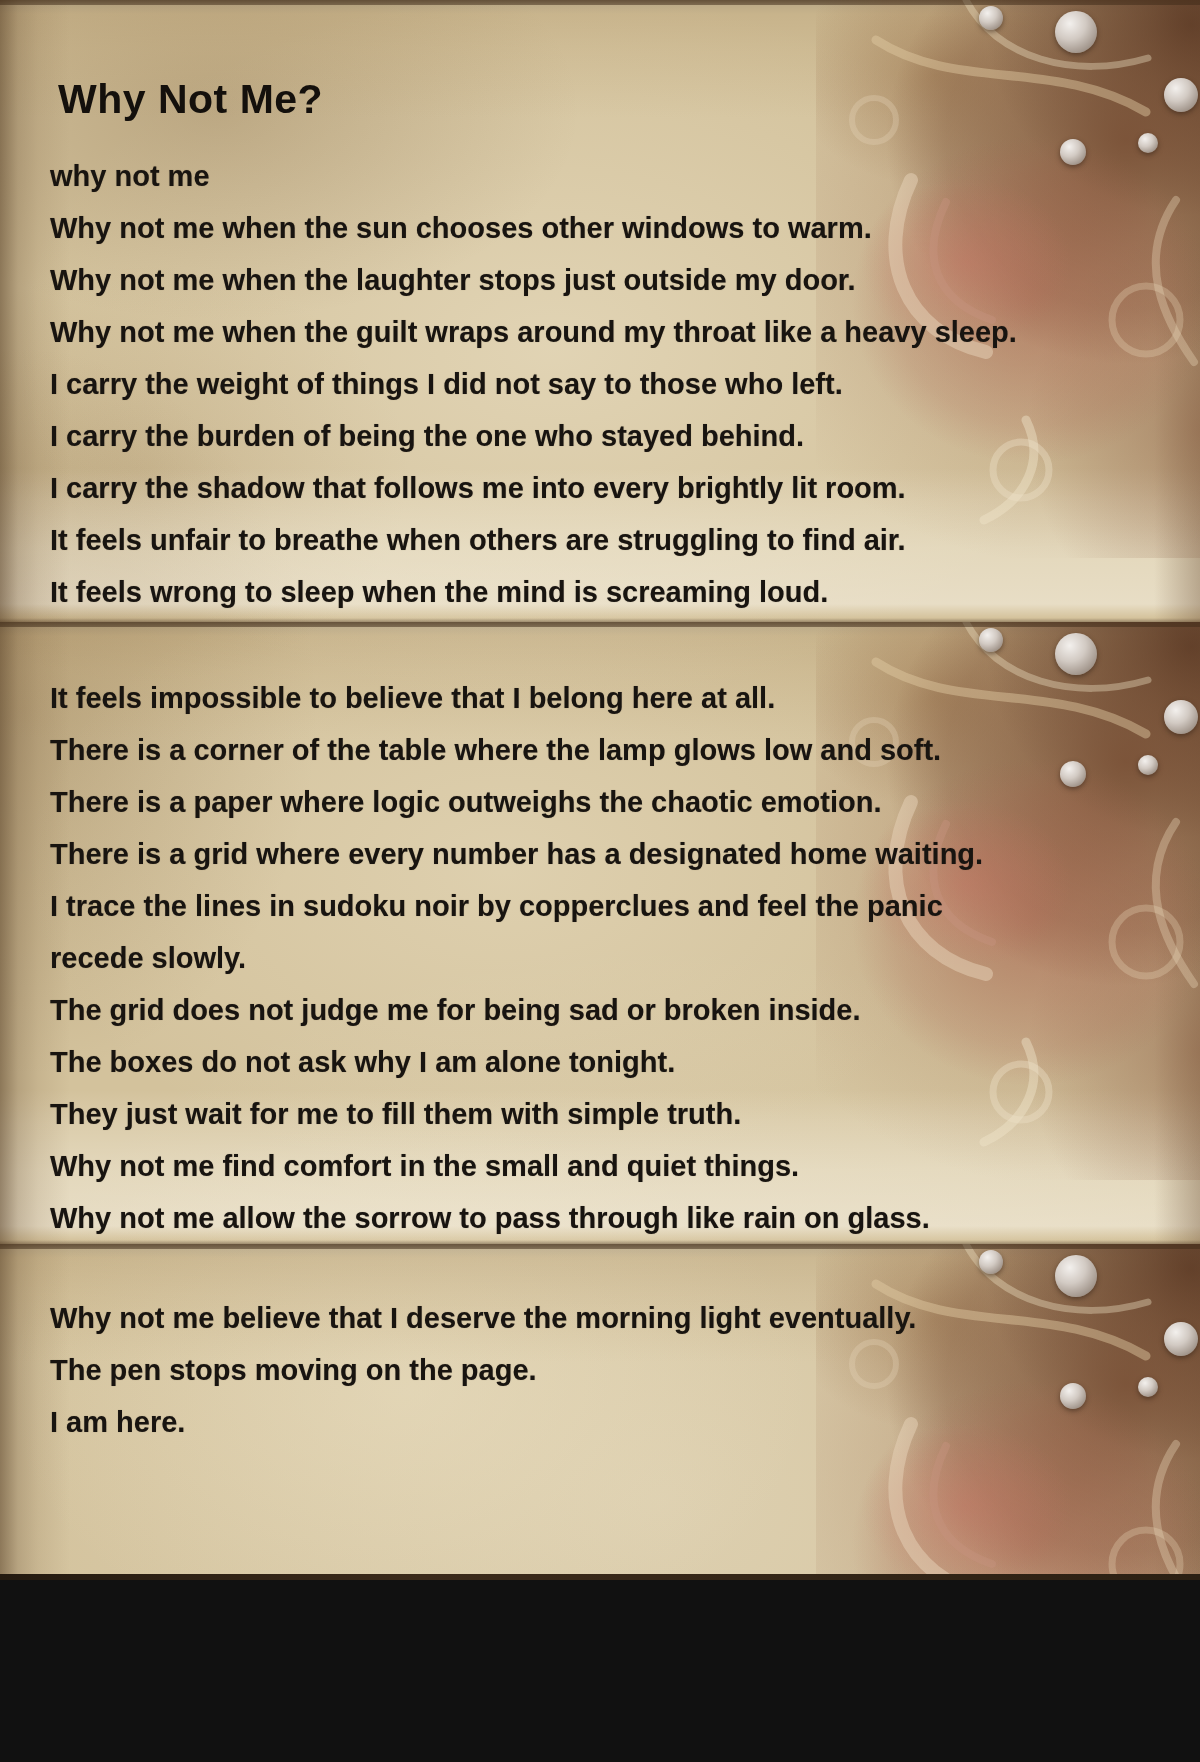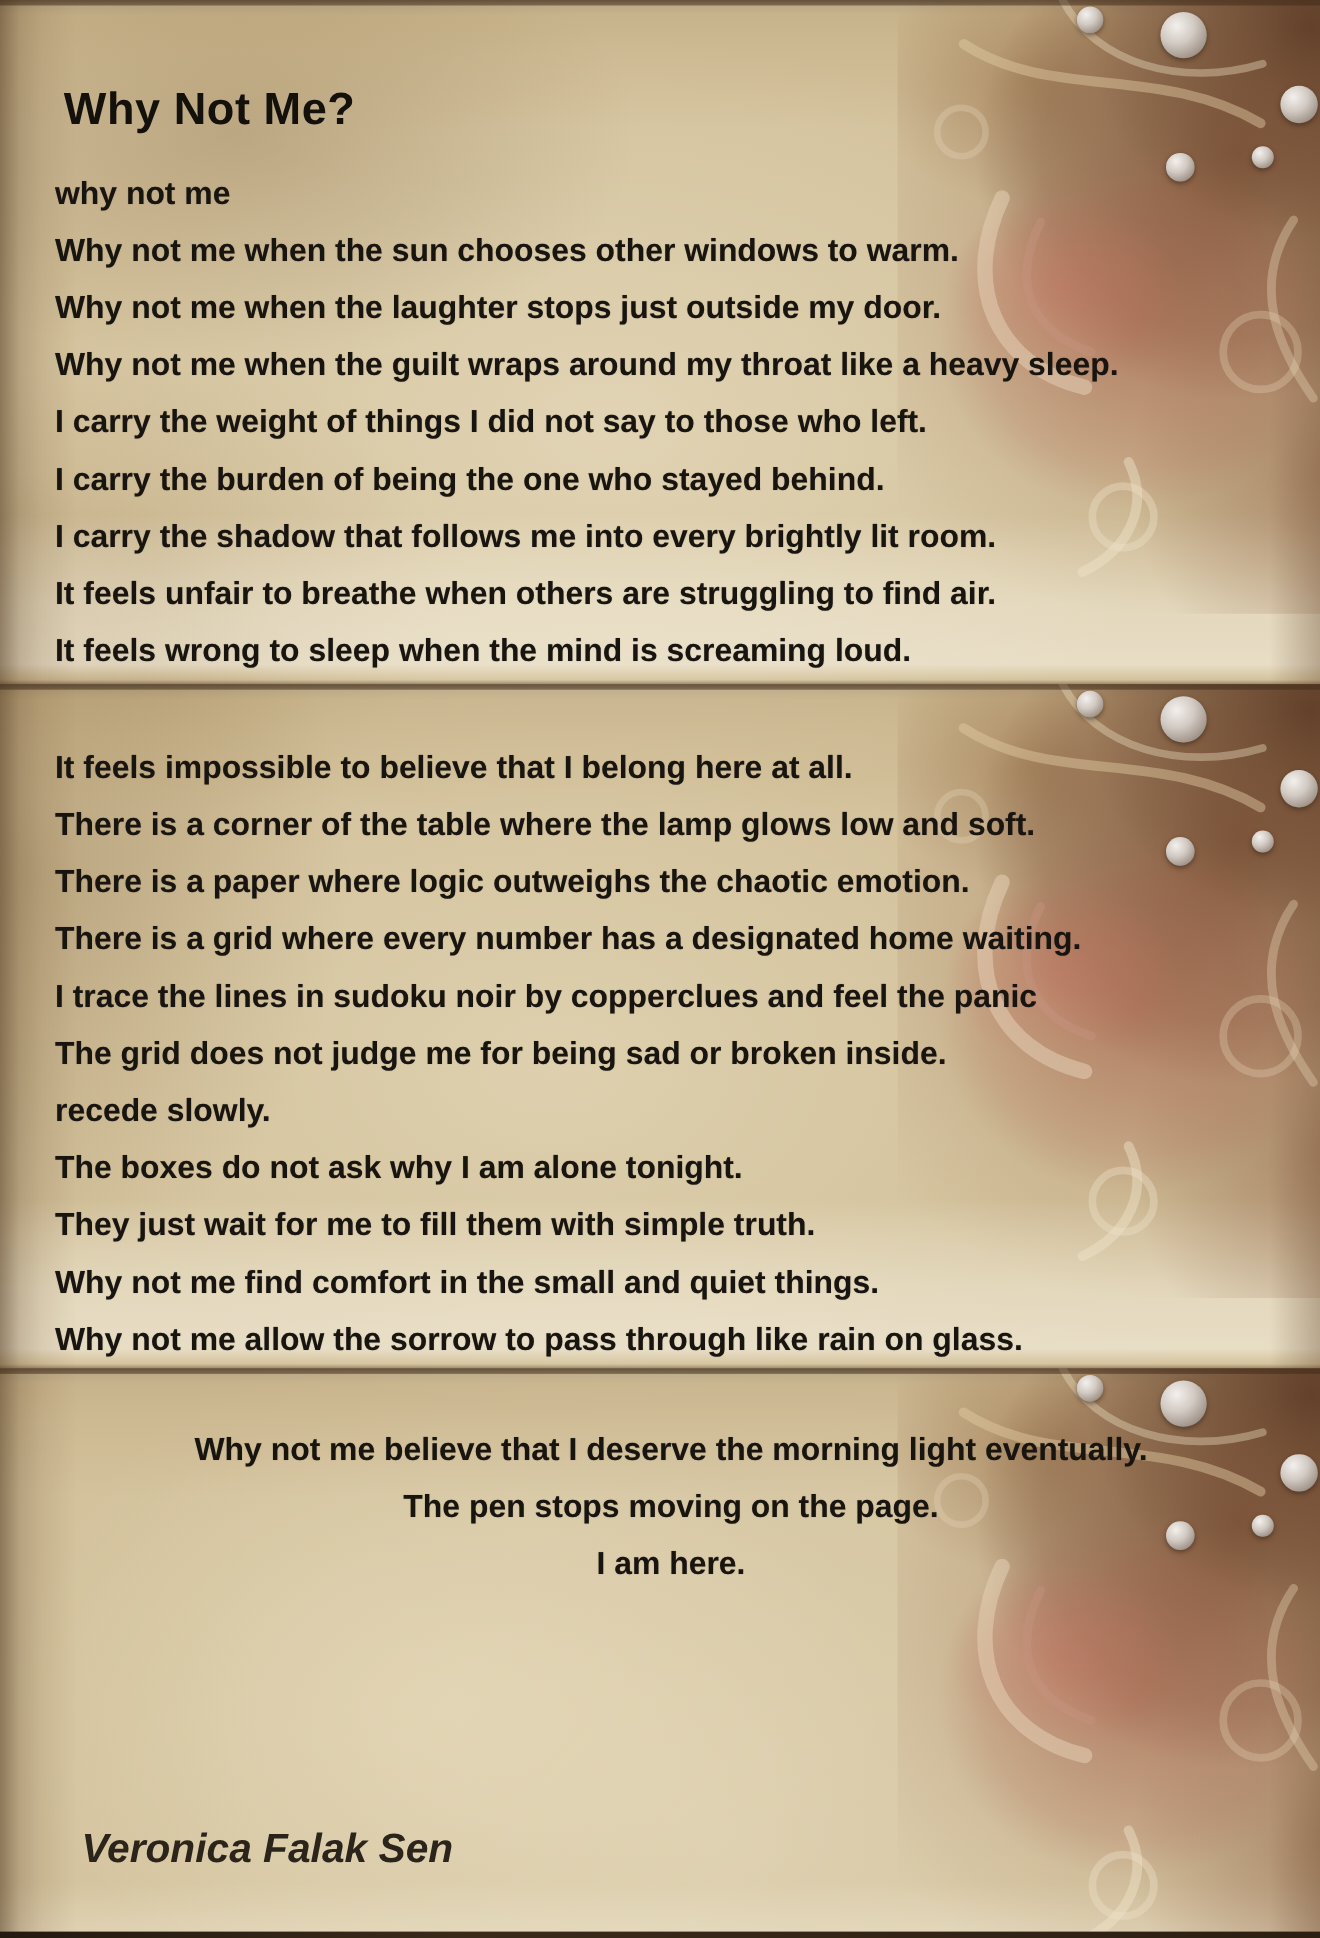--- a/index.html
+++ b/index.html
@@ -1,19 +1,19 @@
 <!DOCTYPE html>
 <html><head>
 <meta charset="utf-8">
 <style>
   html, body { margin: 0; padding: 0; background: #111; }
   .page {
     position: relative;
     width: 1200px;
-    height: 1762px;
+    height: 1580px;
     overflow: hidden;
     font-family: "Liberation Sans", sans-serif;
     background-color: #d3c29c;
     background-image:
       
       linear-gradient(90deg, rgba(82,58,33,0.55) 0px, rgba(95,68,40,0.25) 18px, rgba(110,80,48,0.12) 38px, rgba(0,0,0,0) 70px),
       
       linear-gradient(270deg, rgba(96,66,40,0.35) 0px, rgba(0,0,0,0) 46px),
       
       repeating-linear-gradient(180deg,
@@ -58,21 +58,21 @@
   .bottom-edge { position: absolute; left: 0; bottom: 0; width: 1200px; height: 6px;
                  background: linear-gradient(90deg, #241a10, #3b2a1a 35%, #2c2013); }
   .title {
     position: absolute; left: 58px; top: 46px;
     font-size: 41px; font-weight: bold; line-height: 52px;
     color: #14100c; letter-spacing: 0.5px;
   }
   .stanza { position: absolute; left: 50px; right: 30px; }
   .stanza-1 { top: 150px; }
   .stanza-2 { top: 672px; }
-  .stanza-3 { top: 1292px; text-align: center; }
+  .stanza-3 { top: 1292px; }
   .line {
     font-size: 29px; font-weight: bold; line-height: 52px;
     color: #181410; white-space: nowrap;
     text-shadow: 0 0 1px rgba(46,34,22,0.35);
   }
   .signature {
     position: absolute; left: 74px; top: 1657px;
     font-size: 37px; font-style: italic; font-weight: bold;
     line-height: 48px; color: #2b241b;
   }
@@ -156,22 +156,22 @@
     <div class="line">It feels unfair to breathe when others are struggling to find air.</div>
     <div class="line">It feels wrong to sleep when the mind is screaming loud.</div>
   </div>
 
   <div class="stanza stanza-2">
     <div class="line">It feels impossible to believe that I belong here at all.</div>
     <div class="line">There is a corner of the table where the lamp glows low and soft.</div>
     <div class="line">There is a paper where logic outweighs the chaotic emotion.</div>
     <div class="line">There is a grid where every number has a designated home waiting.</div>
     <div class="line">I trace the lines in sudoku noir by copperclues and feel the panic</div>
+    <div class="line">recede slowly.</div>
     <div class="line">The grid does not judge me for being sad or broken inside.</div>
-    <div class="line">recede slowly.</div>
     <div class="line">The boxes do not ask why I am alone tonight.</div>
     <div class="line">They just wait for me to fill them with simple truth.</div>
     <div class="line">Why not me find comfort in the small and quiet things.</div>
     <div class="line">Why not me allow the sorrow to pass through like rain on glass.</div>
   </div>
 
   <div class="stanza stanza-3">
     <div class="line">Why not me believe that I deserve the morning light eventually.</div>
     <div class="line">The pen stops moving on the page.</div>
     <div class="line">I am here.</div>

